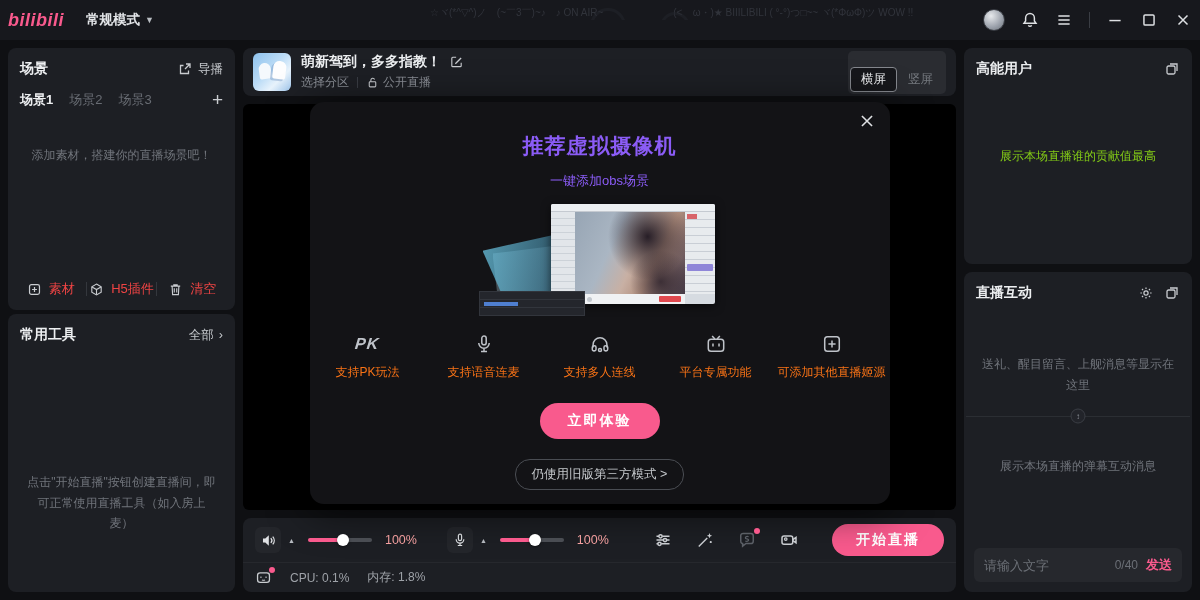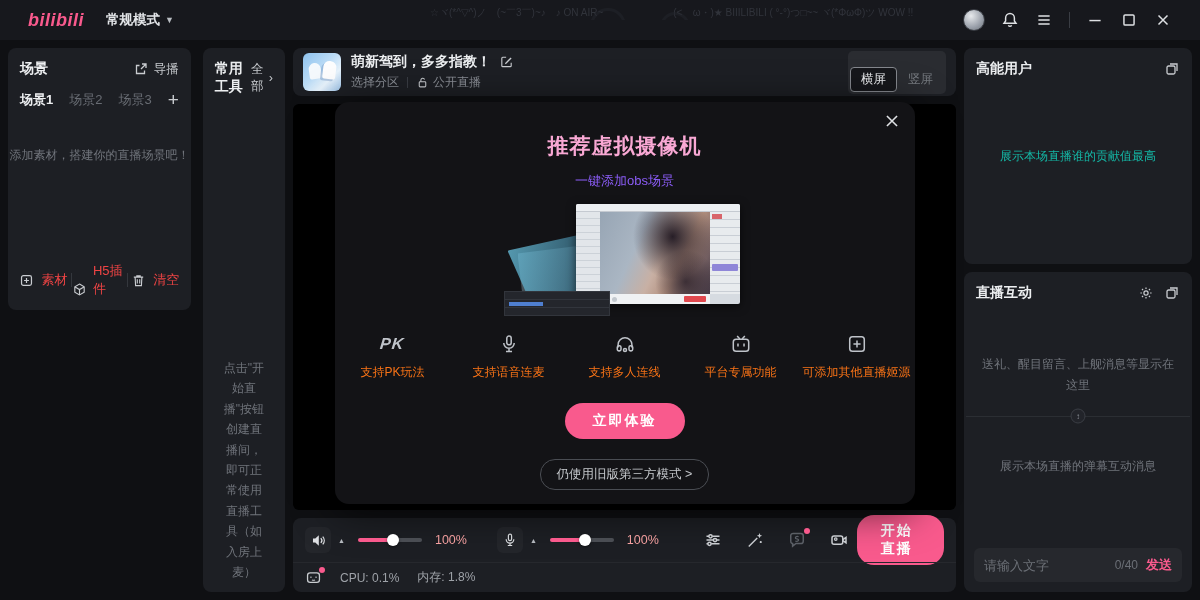--- a/index.html
+++ b/index.html
@@ -5,39 +5,39 @@
   * { box-sizing: border-box; margin: 0; padding: 0; }
   html,body { width:1200px; height:600px; overflow:hidden; }
   body {
     font-family: "Liberation Sans", "DejaVu Sans", sans-serif;
     background:#0f1013; color:#d8dadd; font-size:13px;
     -webkit-font-smoothing: antialiased;
   }
   :root{ --accent:#f95a8d; --panel:#1d1f24; --muted:#6a6e75; --sub:#9a9ea5; --icon:#c9ccd0; }
 
   
-  .titlebar{ height:40px; background:#17181d; display:flex; align-items:center; padding:0 28px; position:relative; }
+  .titlebar{ height:40px; background:#17181d; display:flex; align-items:center; padding:0 8px; position:relative; }
   .logo{ color:var(--accent); font-weight:bold; font-size:18px; letter-spacing:.5px; font-style:italic; }
   .mode-select{ margin-left:22px; display:flex; align-items:center; gap:5px; color:#e3e5e8; font-weight:bold; font-size:13.5px; cursor:default;}
   .mode-caret{ font-size:9px; color:#b9bdc3; }
   .doodle{ position:absolute; left:430px; width:520px; top:6px; line-height:14px; font-size:10px;
            color:#5a5f6b; opacity:.38; white-space:nowrap; overflow:hidden; pointer-events:none; }
   .doodle:before{ content:""; position:absolute; left:160px; top:2px; width:30px; height:30px;
            border:3px solid #3a3e48; border-radius:50%; opacity:.5;}
   .doodle:after{ content:""; position:absolute; left:230px; top:6px; width:24px; height:24px;
            border:3px solid #3a3e48; border-radius:50%; opacity:.5;}
   .titlebar-right{ margin-left:auto; display:flex; align-items:center; gap:16px; }
   .avatar{ width:22px; height:22px; border-radius:50%; background:radial-gradient(circle at 35% 30%, #e7e9ec, #9aa0aa 60%, #6b7078); border:1px solid #3a3d44;}
   .tb-icon{ width:18px; height:18px; color:#dfe1e4; display:inline-flex; }
   .tb-sep{ width:1px; height:16px; background:#3a3d44; }
   svg{ display:block; }
 
   
   .workspace{ display:flex; gap:8px; padding:8px; height:560px; }
-  .col-left{ width:277px; display:flex; flex-direction:row; gap:12px; }
+  .col-left{ width:227px; display:flex; flex-direction:column; gap:4px; }
   .col-center{ flex:1; display:flex; flex-direction:column; gap:8px; min-width:0;}
   .col-right{ width:228px; display:flex; flex-direction:column; gap:8px; }
   .panel{ background:var(--panel); border-radius:8px; position:relative; }
 
   .panel-head{ display:flex; align-items:center; padding:12px 12px 8px; }
   .panel-title{ font-weight:bold; font-size:14px; color:#eceef0; }
   .head-right{ margin-left:auto; display:flex; align-items:center; gap:10px; color:var(--icon); }
   .sm-icon{ width:16px; height:16px; color:var(--icon); }
   .link-btn{ display:flex; align-items:center; gap:5px; font-size:12.5px; color:#c6c9cd; cursor:default;}
 
@@ -70,21 +70,21 @@
   .lock-row{ display:flex; align-items:center; gap:4px;}
   .seg{ margin-left:auto; display:flex; background:#2a2c31; border-radius:5px; padding:2px; }
   .seg-btn{ padding:3px 10px; font-size:12.5px; color:#75797f; border-radius:4px; border:1px solid transparent;margin-top:14px;}
   .seg-btn.active{ background:#16171b; border-color:#85888e; color:#eceef0;}
 
   
   .stage{ flex:1; background:#000; border-radius:6px; position:relative; }
   .modal{ position:absolute; left:50%; transform:translateX(-50%); top:-2px; bottom:6px; width:580px;
           background:#131316; border-radius:14px; box-shadow:0 6px 40px rgba(0,0,0,.7); text-align:center; }
   .modal-close{ position:absolute; top:10px; right:14px; width:18px; height:18px; color:#dfe1e4;}
-  .modal-title{ margin-top:30px; font-size:21px; font-weight:bold; color:#f9a8d4; letter-spacing:1px;}
+  .modal-title{ margin-top:30px; font-size:21px; font-weight:bold; color:#8b5cf6; letter-spacing:1px;}
   .modal-sub{ margin-top:12px; font-size:13px; color:#8b5cf6;}
 
   .mock-shot{ width:242px; height:114px; margin:12px auto 0; position:relative; }
   .shard-a{ position:absolute; left:4px; top:16px; width:148px; height:86px;
             background:linear-gradient(100deg, rgba(104,191,219,.8), rgba(46,124,168,.30) 75%);
             clip-path:polygon(0 38%, 100% 0, 100% 100%, 16% 100%); }
   .shard-b{ position:absolute; left:14px; top:40px; width:92px; height:58px;
             background:linear-gradient(100deg, rgba(180,210,225,.35), rgba(80,140,170,.12));
             clip-path:polygon(0 20%, 100% 0, 100% 100%, 6% 100%); }
   .mock-win{ position:absolute; left:72px; top:2px; width:164px; height:100px; background:#d6dbe1; border-radius:2px; overflow:hidden;
@@ -134,21 +134,21 @@
   .ctrl-icon.dim{ color:#5b5f66; }
   .badge-dot{ position:absolute; top:-2px; right:-3px; width:6px; height:6px; border-radius:50%; background:var(--accent);}
   .start-btn{ margin-left:auto; background:var(--accent); color:#fff; font-size:14px; font-weight:bold; letter-spacing:2px;
               padding:7px 24px; border-radius:17px;}
   .status-row{ height:30px; border-top:1px solid #26282d; display:flex; align-items:center; gap:18px; padding:0 12px;
                font-size:12px; color:#9ea2a8;}
   .status-icon{ width:17px; height:17px; color:#c9ccd0; position:relative;}
 
   
   .panel-rank{ height:216px; }
-  .rank-empty{ position:absolute; left:14px; right:14px; top:50%; transform:translateY(-50%); text-align:center; color:#14b8a6; font-size:12px;}
+  .rank-empty{ position:absolute; left:14px; right:14px; top:50%; transform:translateY(-50%); text-align:center; color:#84cc16; font-size:12px;}
   .panel-interact{ flex:1; display:flex; flex-direction:column;}
   .interact-zone1{ flex:1.05; position:relative;}
   .interact-zone2{ flex:1.3; position:relative;}
   .zone-hint{ position:absolute; left:16px; right:16px; top:42%; text-align:center; color:#70747b; font-size:12px; line-height:1.7;}
   .zone2-hint{ top:30%; }
   .drag-divider{ position:relative; height:1px; background:#2b2e33; margin:0 2px;}
   .drag-handle{ position:absolute; left:50%; top:50%; transform:translate(-50%,-50%); width:15px; height:15px; border-radius:50%;
                 background:#22242a; border:1px solid #3a3d44; color:#8b8f96; font-size:8px; display:flex; align-items:center; justify-content:center;}
   .chat-inputbar{ margin:0 10px 10px; height:34px; background:#26282d; border-radius:6px; display:flex; align-items:center; padding:0 10px; gap:8px;}
   .chat-input{ flex:1; min-width:0; background:transparent; border:none; outline:none; color:#d8dadd; font-size:13px; font-family:inherit;}

